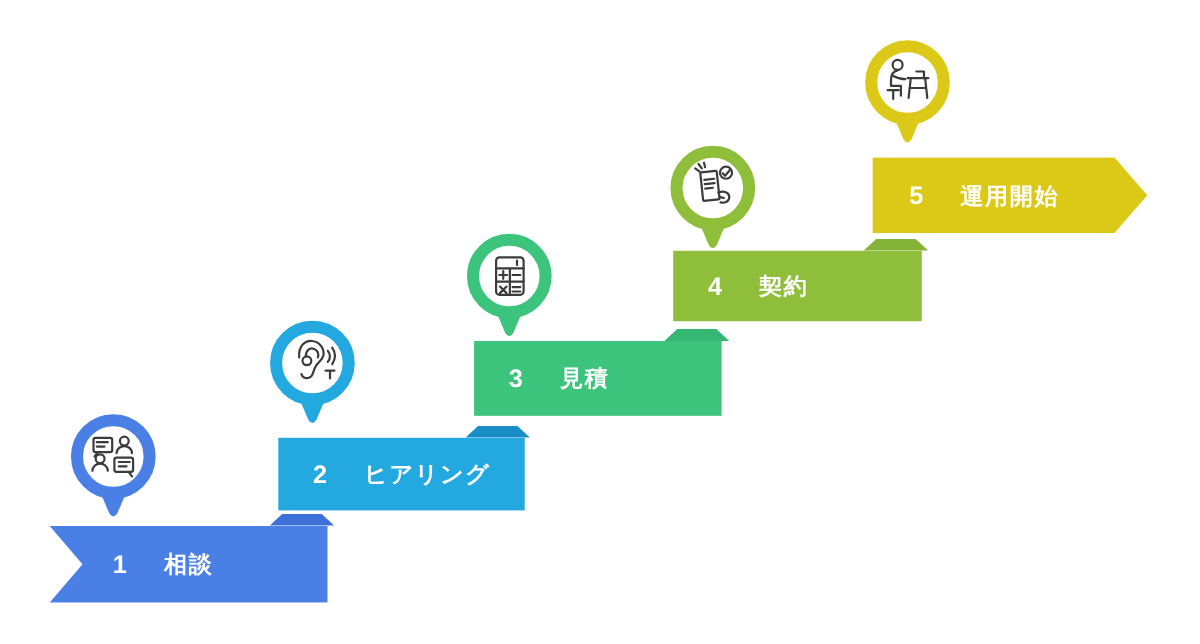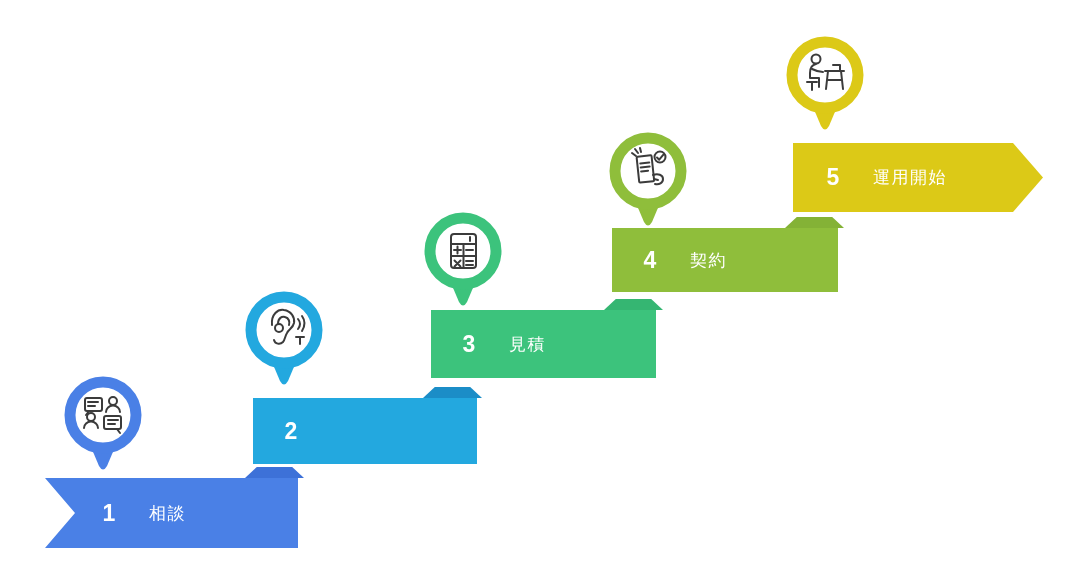--- a/index.html
+++ b/index.html
@@ -7,21 +7,21 @@
   body { font-family:"Liberation Sans","DejaVu Sans",sans-serif; }
   .canvas {
     position:relative; width:1091px; height:585px; background:#ffffff; overflow:hidden;
   }
   .step { position:absolute; inset:0; pointer-events:none; }
   .banner {
     position:absolute; display:flex; align-items:center;
     background:var(--c); color:#ffffff;
   }
   .num  { font-size:23px; font-weight:700; width:24px; text-align:center; }
-  .label{ font-size:17px; font-weight:400; margin-left:28px; letter-spacing:1.5px; white-space:nowrap; }
+  .label{ font-size:21px; font-weight:700; margin-left:28px; letter-spacing:1.5px; white-space:nowrap; }
   .flap {
     position:absolute; width:59px; height:11px; background:var(--fold);
     clip-path:polygon(20% 0, 80% 0, 100% 100%, 0 100%);
   }
   .pin { position:absolute; color:var(--c); }
   .icon-stroke { stroke:#3b3b3b; stroke-width:2; fill:none; stroke-linecap:round; stroke-linejoin:round; }
 
   
   .s0 .banner { left:45px;  top:478px; width:253px; height:70px; padding-left:52px;
                 clip-path:polygon(0 0,100% 0,100% 100%,0 100%,30px 50%); }
@@ -67,20 +67,21 @@
         <rect x="43" y="40" width="17" height="13" rx="2"></rect>
         <path d="M47 44 H57 M47 48 H54 M56 53 l3 4"></path>
       </g>
     </svg>
   </div>
 
   <div class="step s1" style="--c: #23a8df; --fold: #3d71d8;">
     <div class="flap"></div>
     <div class="banner">
       <span class="num">2</span>
+      <span class="label">ヒアリング</span>
     </div>
     <svg class="pin" width="84" height="100" viewBox="0 0 84 100">
       <path d="M27 64 L38 90 Q42 97 46 90 L57 64 Z" fill="currentColor"></path>
       <circle cx="42" cy="39" r="33" fill="#ffffff" stroke="currentColor" stroke-width="11"></circle>
       <g class="icon-stroke">
         <path d="M30 34 C29 23 36 18 42 19 C49 20 53 26 52 32 C51 37 47 38 45 42 C43 45 43 49 41 51 C38 54 33 53 32 49"></path>
         <path d="M36 33 C36 27 40 25 43 26 C47 27 48 31 47 34"></path>
         <circle cx="37" cy="37" r="4"></circle>
         <path d="M56 28 q4 5 0 10"></path>
         <path d="M60 25 q5 7 0 15"></path>

